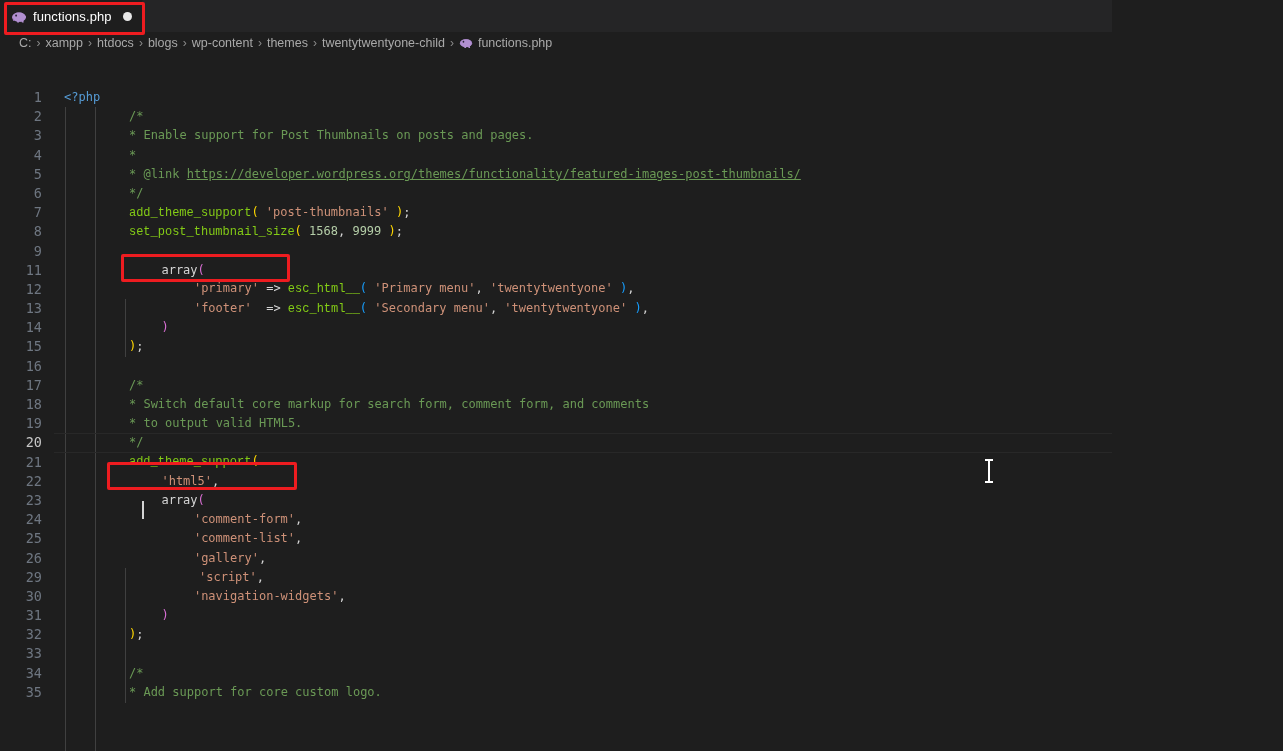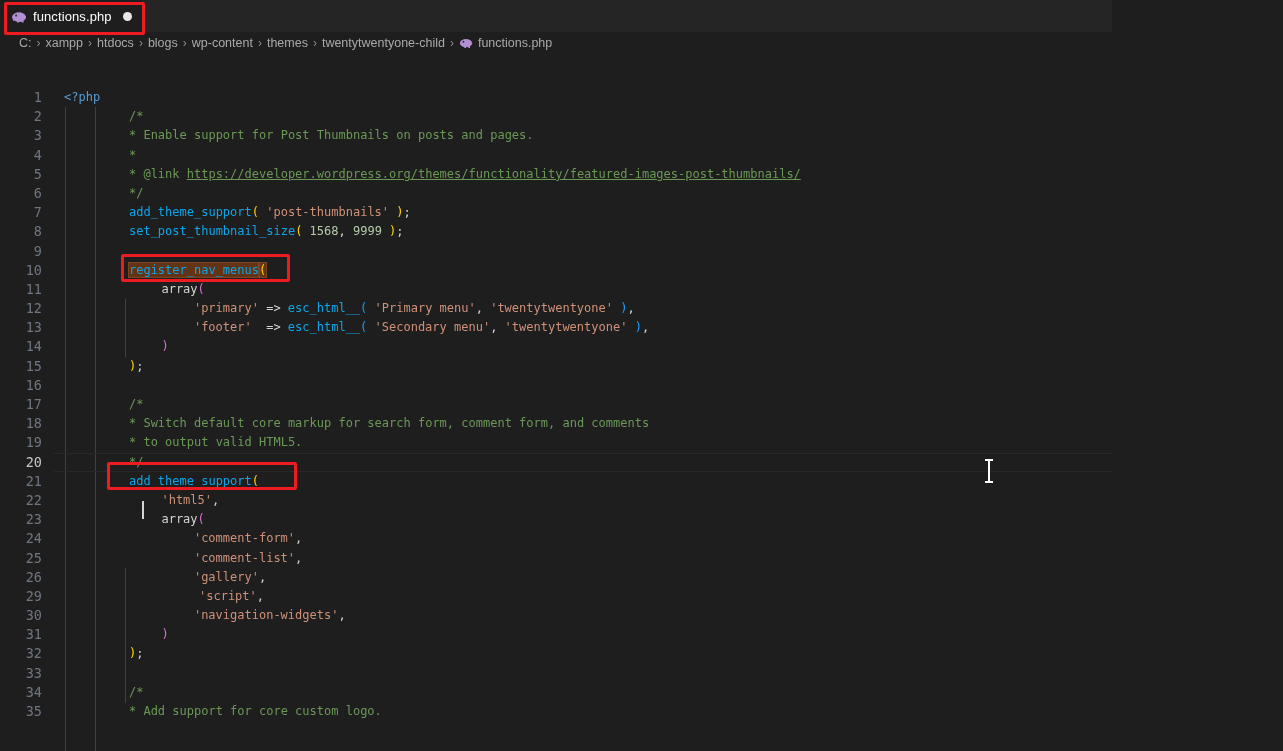--- a/index.html
+++ b/index.html
@@ -158,21 +158,21 @@
   .guide {
     position: absolute;
     width: 1px;
     background: #404040;
   }
 
   
   .t-php   { color: #569cd6; }
   .t-cmt   { color: #6a9955; }
   .t-link  { color: #6a9955; text-decoration: underline; }
-  .t-fn    { color: #0ea5e9; }
+  .t-fn    { color: #84cc16; font-family: Liberation Mono, monospace; }
   .t-str   { color: #ce9178; }
   .t-num   { color: #b5cea8; }
   .t-p1    { color: #ffd700; }
   .t-p2    { color: #da70d6; }
   .t-p3    { color: #179fff; }
   .t-plain { color: #d4d4d4; }
 
   .search-hl {
     background: #623315;
     outline: 1px solid #7a4520;
@@ -257,21 +257,20 @@
     <div class="code-rows" id="code-rows">
         <div class="row"><div class="lnum">1</div><div class="code" style="left: 64px;"><span class="t-php">&lt;?php</span></div></div>
         <div class="row"><div class="lnum">2</div><div class="code" style="left: 128.96px;"><span class="t-cmt">/*</span></div></div>
         <div class="row"><div class="lnum">3</div><div class="code" style="left: 128.96px;"><span class="t-cmt">* Enable support for Post Thumbnails on posts and pages.</span></div></div>
         <div class="row"><div class="lnum">4</div><div class="code" style="left: 128.96px;"><span class="t-cmt">*</span></div></div>
         <div class="row"><div class="lnum">5</div><div class="code" style="left: 128.96px;"><span class="t-cmt">* @link </span><span class="t-link">https://developer.wordpress.org/themes/functionality/featured-images-post-thumbnails/</span></div></div>
         <div class="row"><div class="lnum">6</div><div class="code" style="left: 128.96px;"><span class="t-cmt">*/</span></div></div>
         <div class="row"><div class="lnum">7</div><div class="code" style="left: 128.96px;"><span class="t-fn">add_theme_support</span><span class="t-p1">(</span><span class="t-plain"> </span><span class="t-str">'post-thumbnails'</span><span class="t-plain"> </span><span class="t-p1">)</span><span class="t-plain">;</span></div></div>
         <div class="row"><div class="lnum">8</div><div class="code" style="left: 128.96px;"><span class="t-fn">set_post_thumbnail_size</span><span class="t-p1">(</span><span class="t-plain"> </span><span class="t-num">1568</span><span class="t-plain">, </span><span class="t-num">9999</span><span class="t-plain"> </span><span class="t-p1">)</span><span class="t-plain">;</span></div></div>
         <div class="row"><div class="lnum">9</div><div class="code" style="left: 64px;"></div></div>
-        <div class="row"><div class="lnum">10</div><div class="code" style="left: 128.96px;"><span class="t-fn search-hl">register_nav_menus</span><span class="t-p1 search-hl">(</span></div></div>
         <div class="row"><div class="lnum">11</div><div class="code" style="left: 161.44px;"><span class="t-plain">array</span><span class="t-p2">(</span></div></div>
         <div class="row"><div class="lnum">12</div><div class="code" style="left: 193.92px;"><span class="t-str">'primary'</span><span class="t-plain"> =&gt; </span><span class="t-fn">esc_html__</span><span class="t-p3">(</span><span class="t-plain"> </span><span class="t-str">'Primary menu'</span><span class="t-plain">, </span><span class="t-str">'twentytwentyone'</span><span class="t-plain"> </span><span class="t-p3">)</span><span class="t-plain">,</span></div></div>
         <div class="row"><div class="lnum">13</div><div class="code" style="left: 193.92px;"><span class="t-str">'footer'</span><span class="t-plain">  =&gt; </span><span class="t-fn">esc_html__</span><span class="t-p3">(</span><span class="t-plain"> </span><span class="t-str">'Secondary menu'</span><span class="t-plain">, </span><span class="t-str">'twentytwentyone'</span><span class="t-plain"> </span><span class="t-p3">)</span><span class="t-plain">,</span></div></div>
         <div class="row"><div class="lnum">14</div><div class="code" style="left: 161.44px;"><span class="t-p2">)</span></div></div>
         <div class="row"><div class="lnum">15</div><div class="code" style="left: 128.96px;"><span class="t-p1">)</span><span class="t-plain">;</span></div></div>
         <div class="row"><div class="lnum">16</div><div class="code" style="left: 64px;"></div></div>
         <div class="row"><div class="lnum">17</div><div class="code" style="left: 128.96px;"><span class="t-cmt">/*</span></div></div>
         <div class="row"><div class="lnum">18</div><div class="code" style="left: 128.96px;"><span class="t-cmt">* Switch default core markup for search form, comment form, and comments</span></div></div>
         <div class="row"><div class="lnum">19</div><div class="code" style="left: 128.96px;"><span class="t-cmt">* to output valid HTML5.</span></div></div>
         <div class="row active"><div class="line-hl"></div><div class="lnum">20</div><div class="code" style="left: 128.96px;"><span class="t-cmt">*/</span></div></div>

